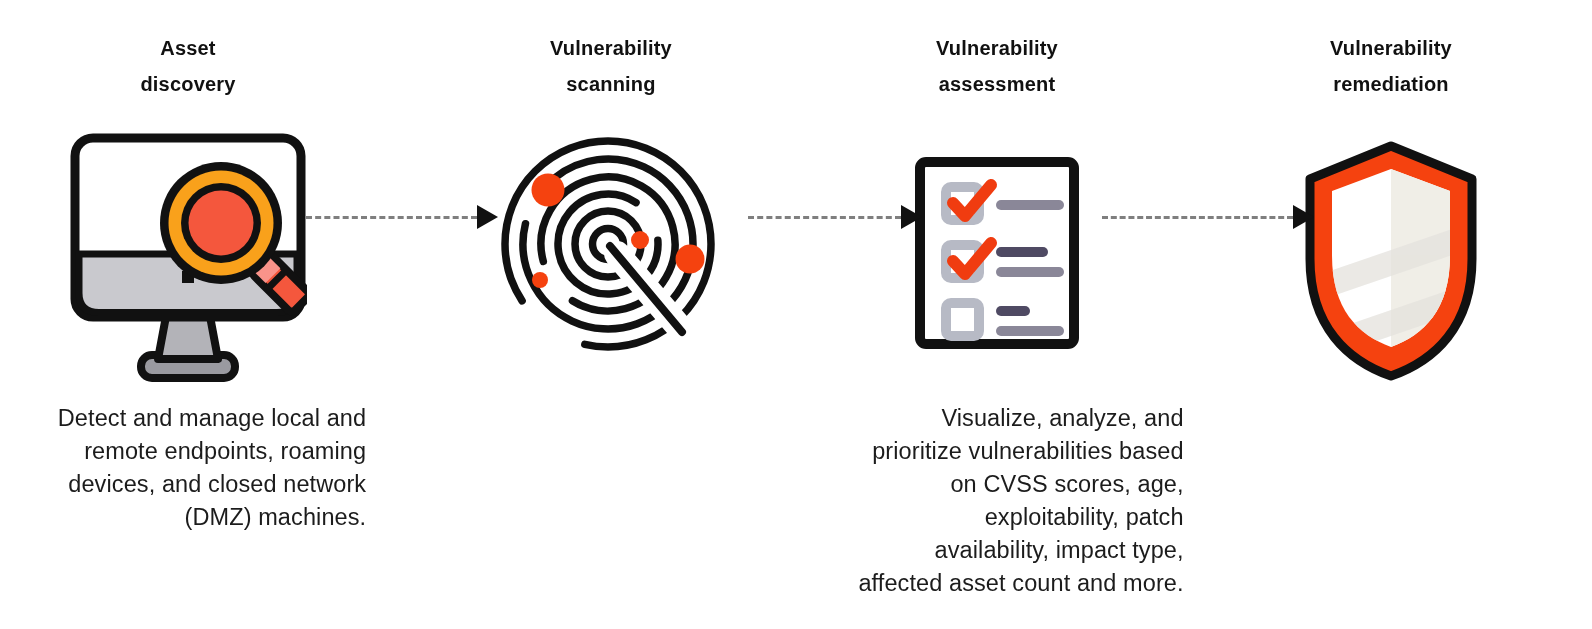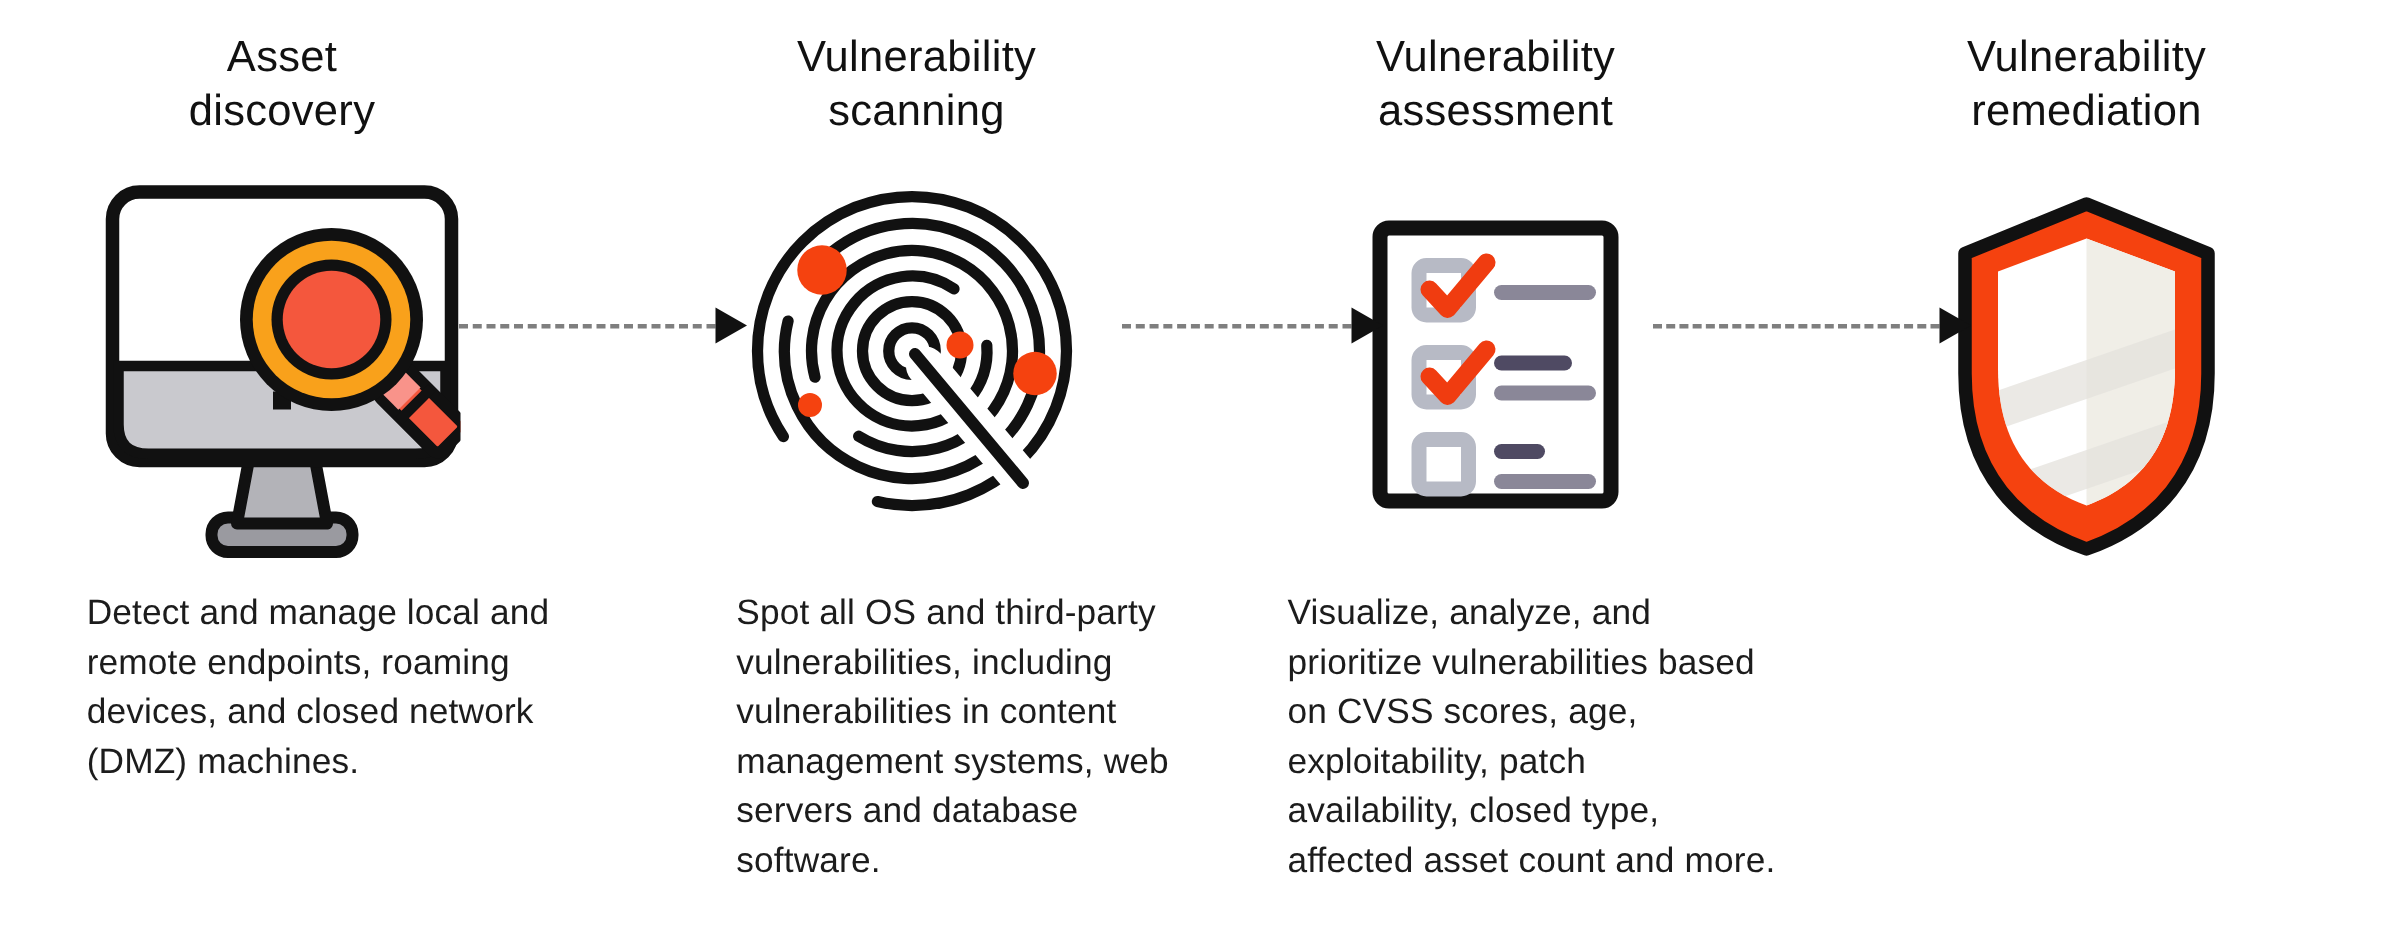--- a/index.html
+++ b/index.html
@@ -7,30 +7,30 @@
               font-family:"Liberation Sans", "DejaVu Sans", sans-serif; }
   .canvas { position:relative; width:1592px; height:629px; background:#ffffff; }
 
   .step { position:absolute; top:0; display:flex; flex-direction:column; align-items:center; }
   .step-1 { left:4px;    width:368px; }
   .step-2 { left:424px;  width:374px; }
   .step-3 { left:798px;  width:398px; }
   .step-4 { left:1196px; width:390px; }
 
   .step-title {
-    margin-top:20px; height:82px;
-    font-size:29px; font-weight:normal; line-height:36px;
+    margin-top:30px; height:82px;
+    font-size:20px; font-weight:bold; line-height:36px;
     color:#111111; text-align:center; white-space:pre-line;
     letter-spacing:0.2px;
   }
   .icon-area { height:282px; display:flex; align-items:center; justify-content:center; }
   .step-desc {
     margin-top:8px;
     font-size:23.5px; line-height:33px; color:#1c1c1c;
-    text-align:left; white-space:pre-line; letter-spacing:0.1px;margin-left:48px;
+    text-align:right; white-space:pre-line; letter-spacing:0.1px;margin-left:48px;
   }
 
   
   .arrow { position:absolute; top:205px; height:24px; display:flex; align-items:center; }
   .arrow-1 { left:306px; width:192px; }
   .arrow-2 { left:748px; width:174px; }
   .arrow-3 { left:1102px; width:212px; }
   .arrow-dash { flex:1 1 auto; height:0; border-top:3px dashed #7f7f7f; }
   .arrow-head { flex:0 0 auto; width:0; height:0;
                 border-left:21px solid #111111;
@@ -98,26 +98,20 @@
         <line x1="121" y1="114" x2="193" y2="200" stroke="#111" stroke-width="8" stroke-linecap="round"></line>
 
         <g fill="#F5420F">
           <circle cx="59" cy="58" r="16.5"></circle>
           <circle cx="51" cy="148" r="8"></circle>
           <circle cx="151" cy="108" r="9"></circle>
           <circle cx="201" cy="127" r="14.5"></circle>
         </g>
       </svg>
     </div>
-    <div class="step-desc">Spot all OS and third-party
-vulnerabilities, including
-vulnerabilities in content
-management systems, web
-servers and database
-software.</div>
   </div>
 
   <div class="step step-3">
     <div class="step-title">Vulnerability
 assessment</div>
     <div class="icon-area">
       <svg width="168" height="196" viewBox="0 0 168 196" aria-hidden="true">
 
         <rect x="7" y="7" width="154" height="182" rx="6" fill="#ffffff" stroke="#111" stroke-width="10"></rect>
         <g fill="#ffffff" stroke="#B7BAC5" stroke-width="10">
@@ -137,21 +131,21 @@
           <path d="M88,117 H146" stroke="#8A8798"></path>
           <path d="M88,156 H112" stroke="#4F4A63"></path>
           <path d="M88,176 H146" stroke="#8A8798"></path>
         </g>
       </svg>
     </div>
     <div class="step-desc">Visualize, analyze, and
 prioritize vulnerabilities based
 on CVSS scores, age,
 exploitability, patch
-availability, closed type,
+availability, impact type,
 affected asset count and more.</div>
   </div>
 
   <div class="step step-4">
     <div class="step-title">Vulnerability
 remediation</div>
     <div class="icon-area">
       <svg class="svg-shield" width="182" height="240" viewBox="0 0 182 240" aria-hidden="true">
         <defs>
           <clipPath id="shieldClip">

